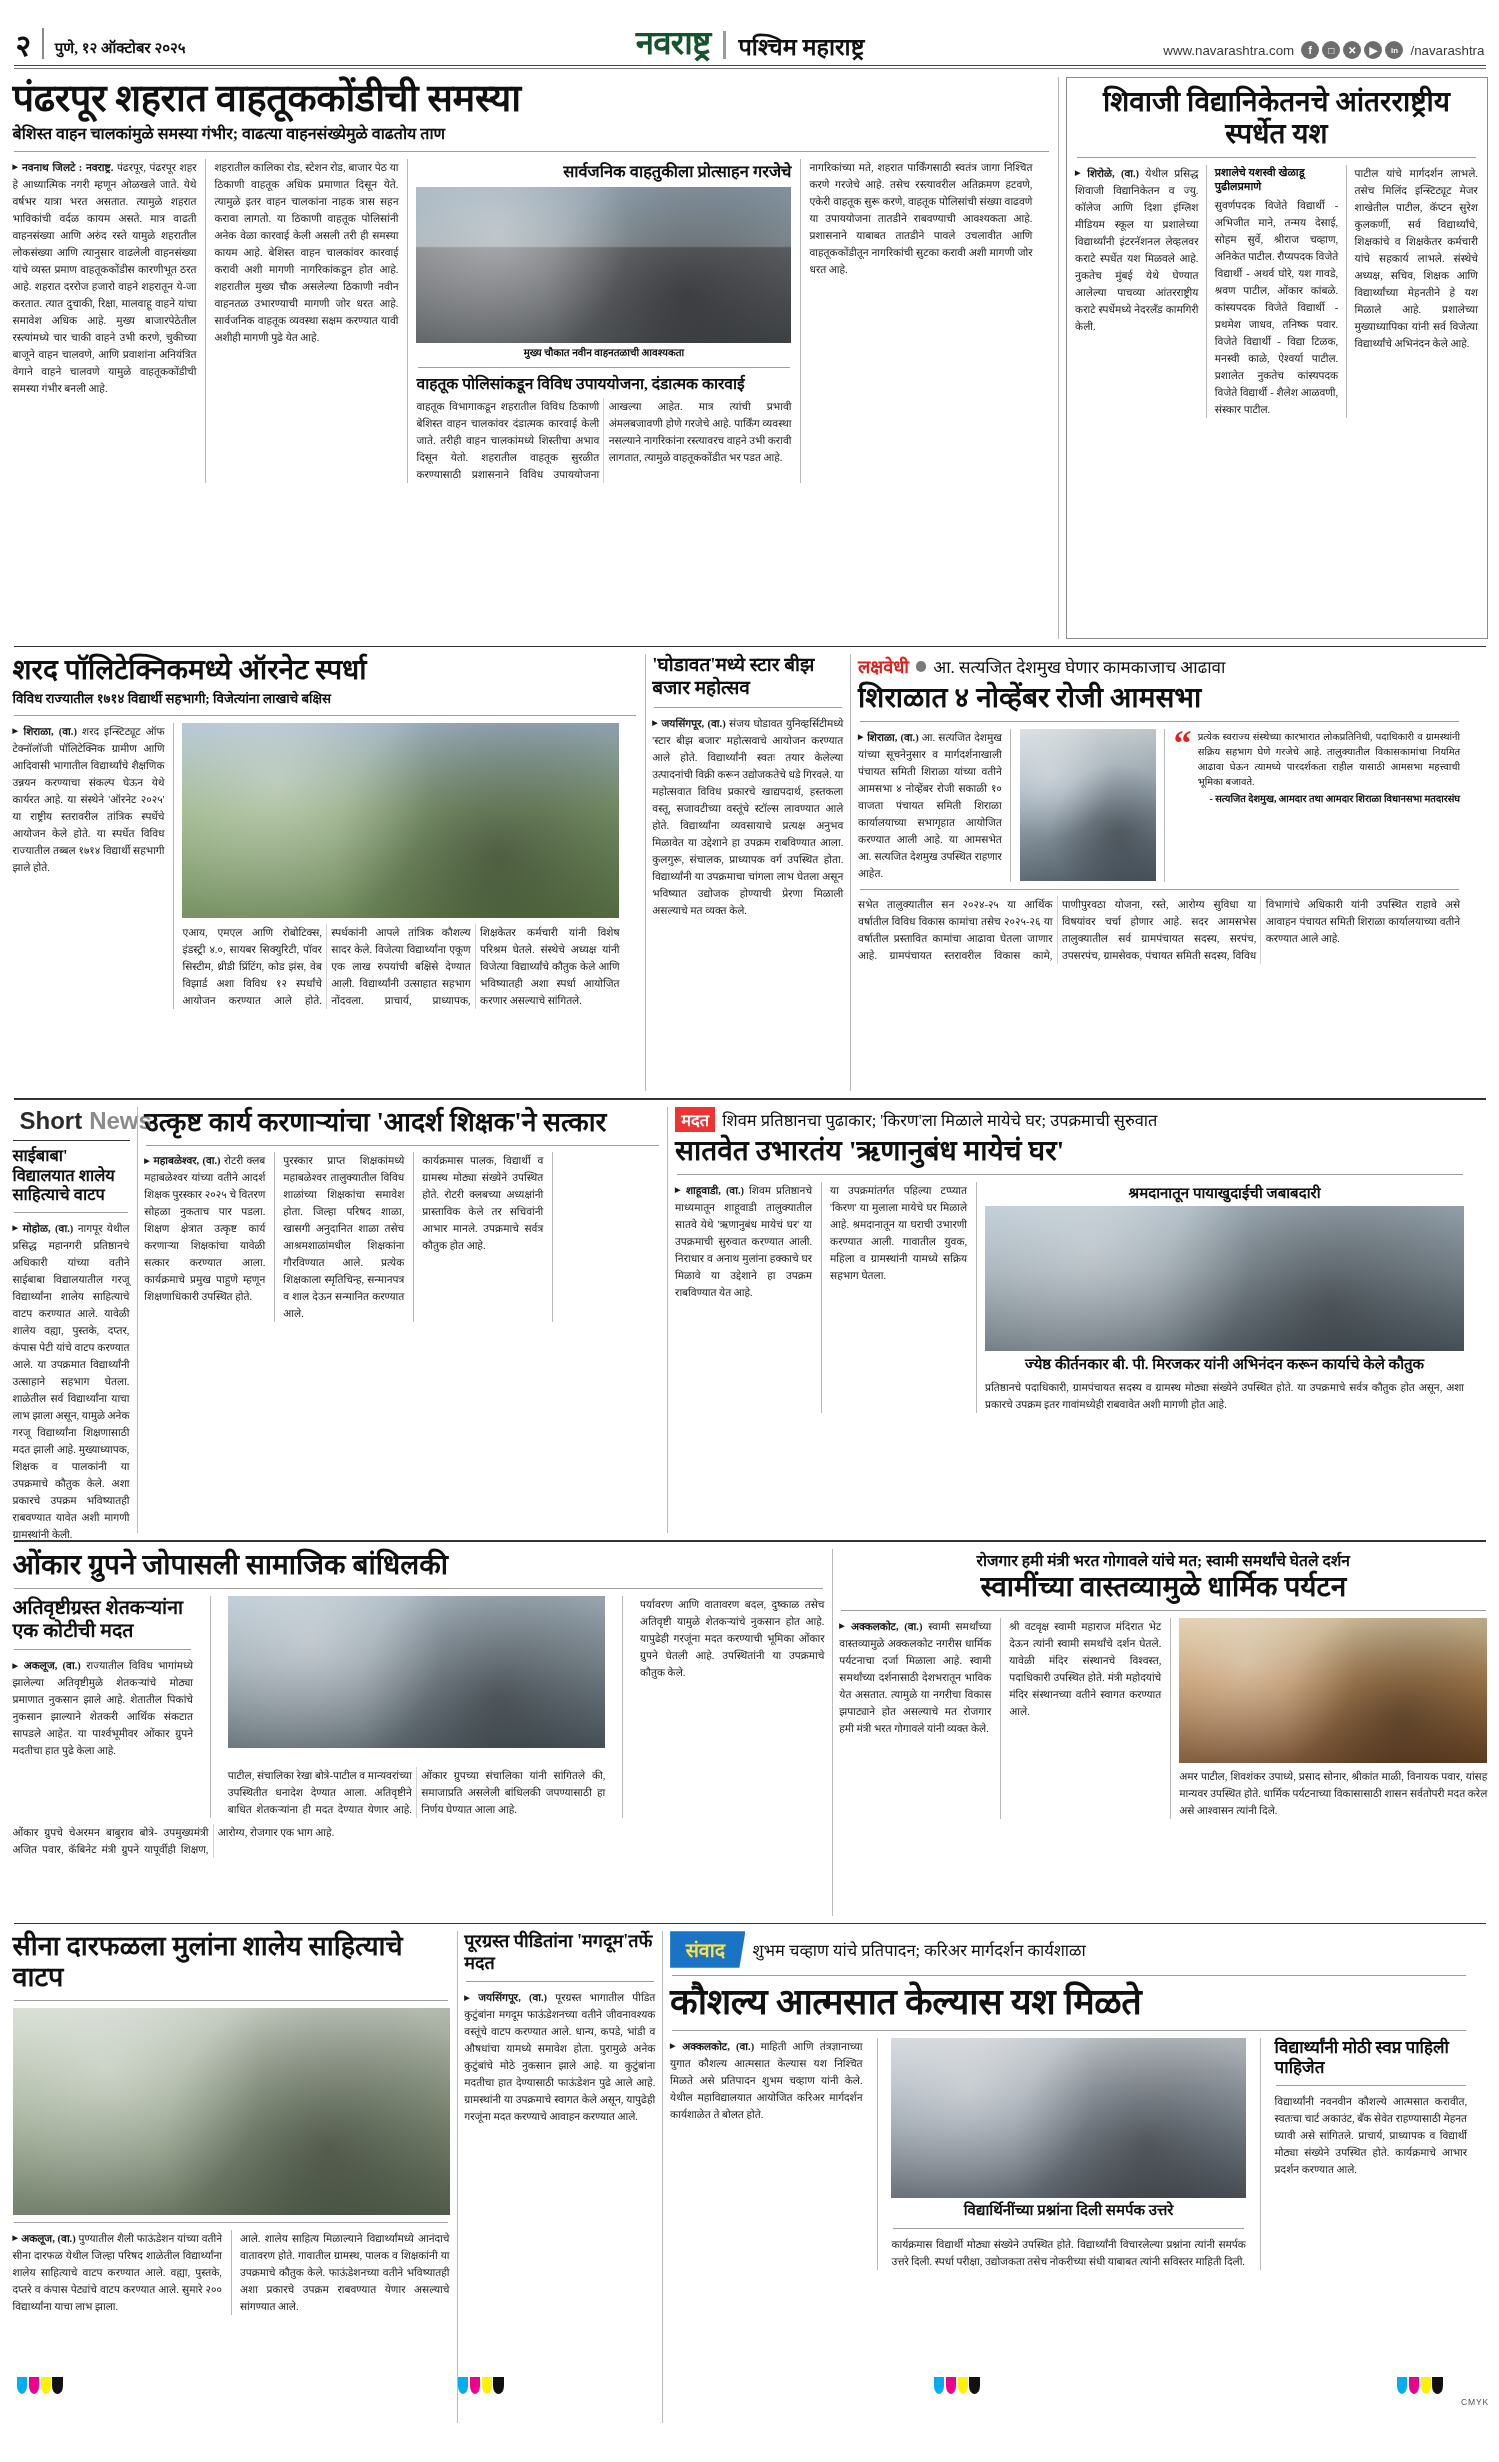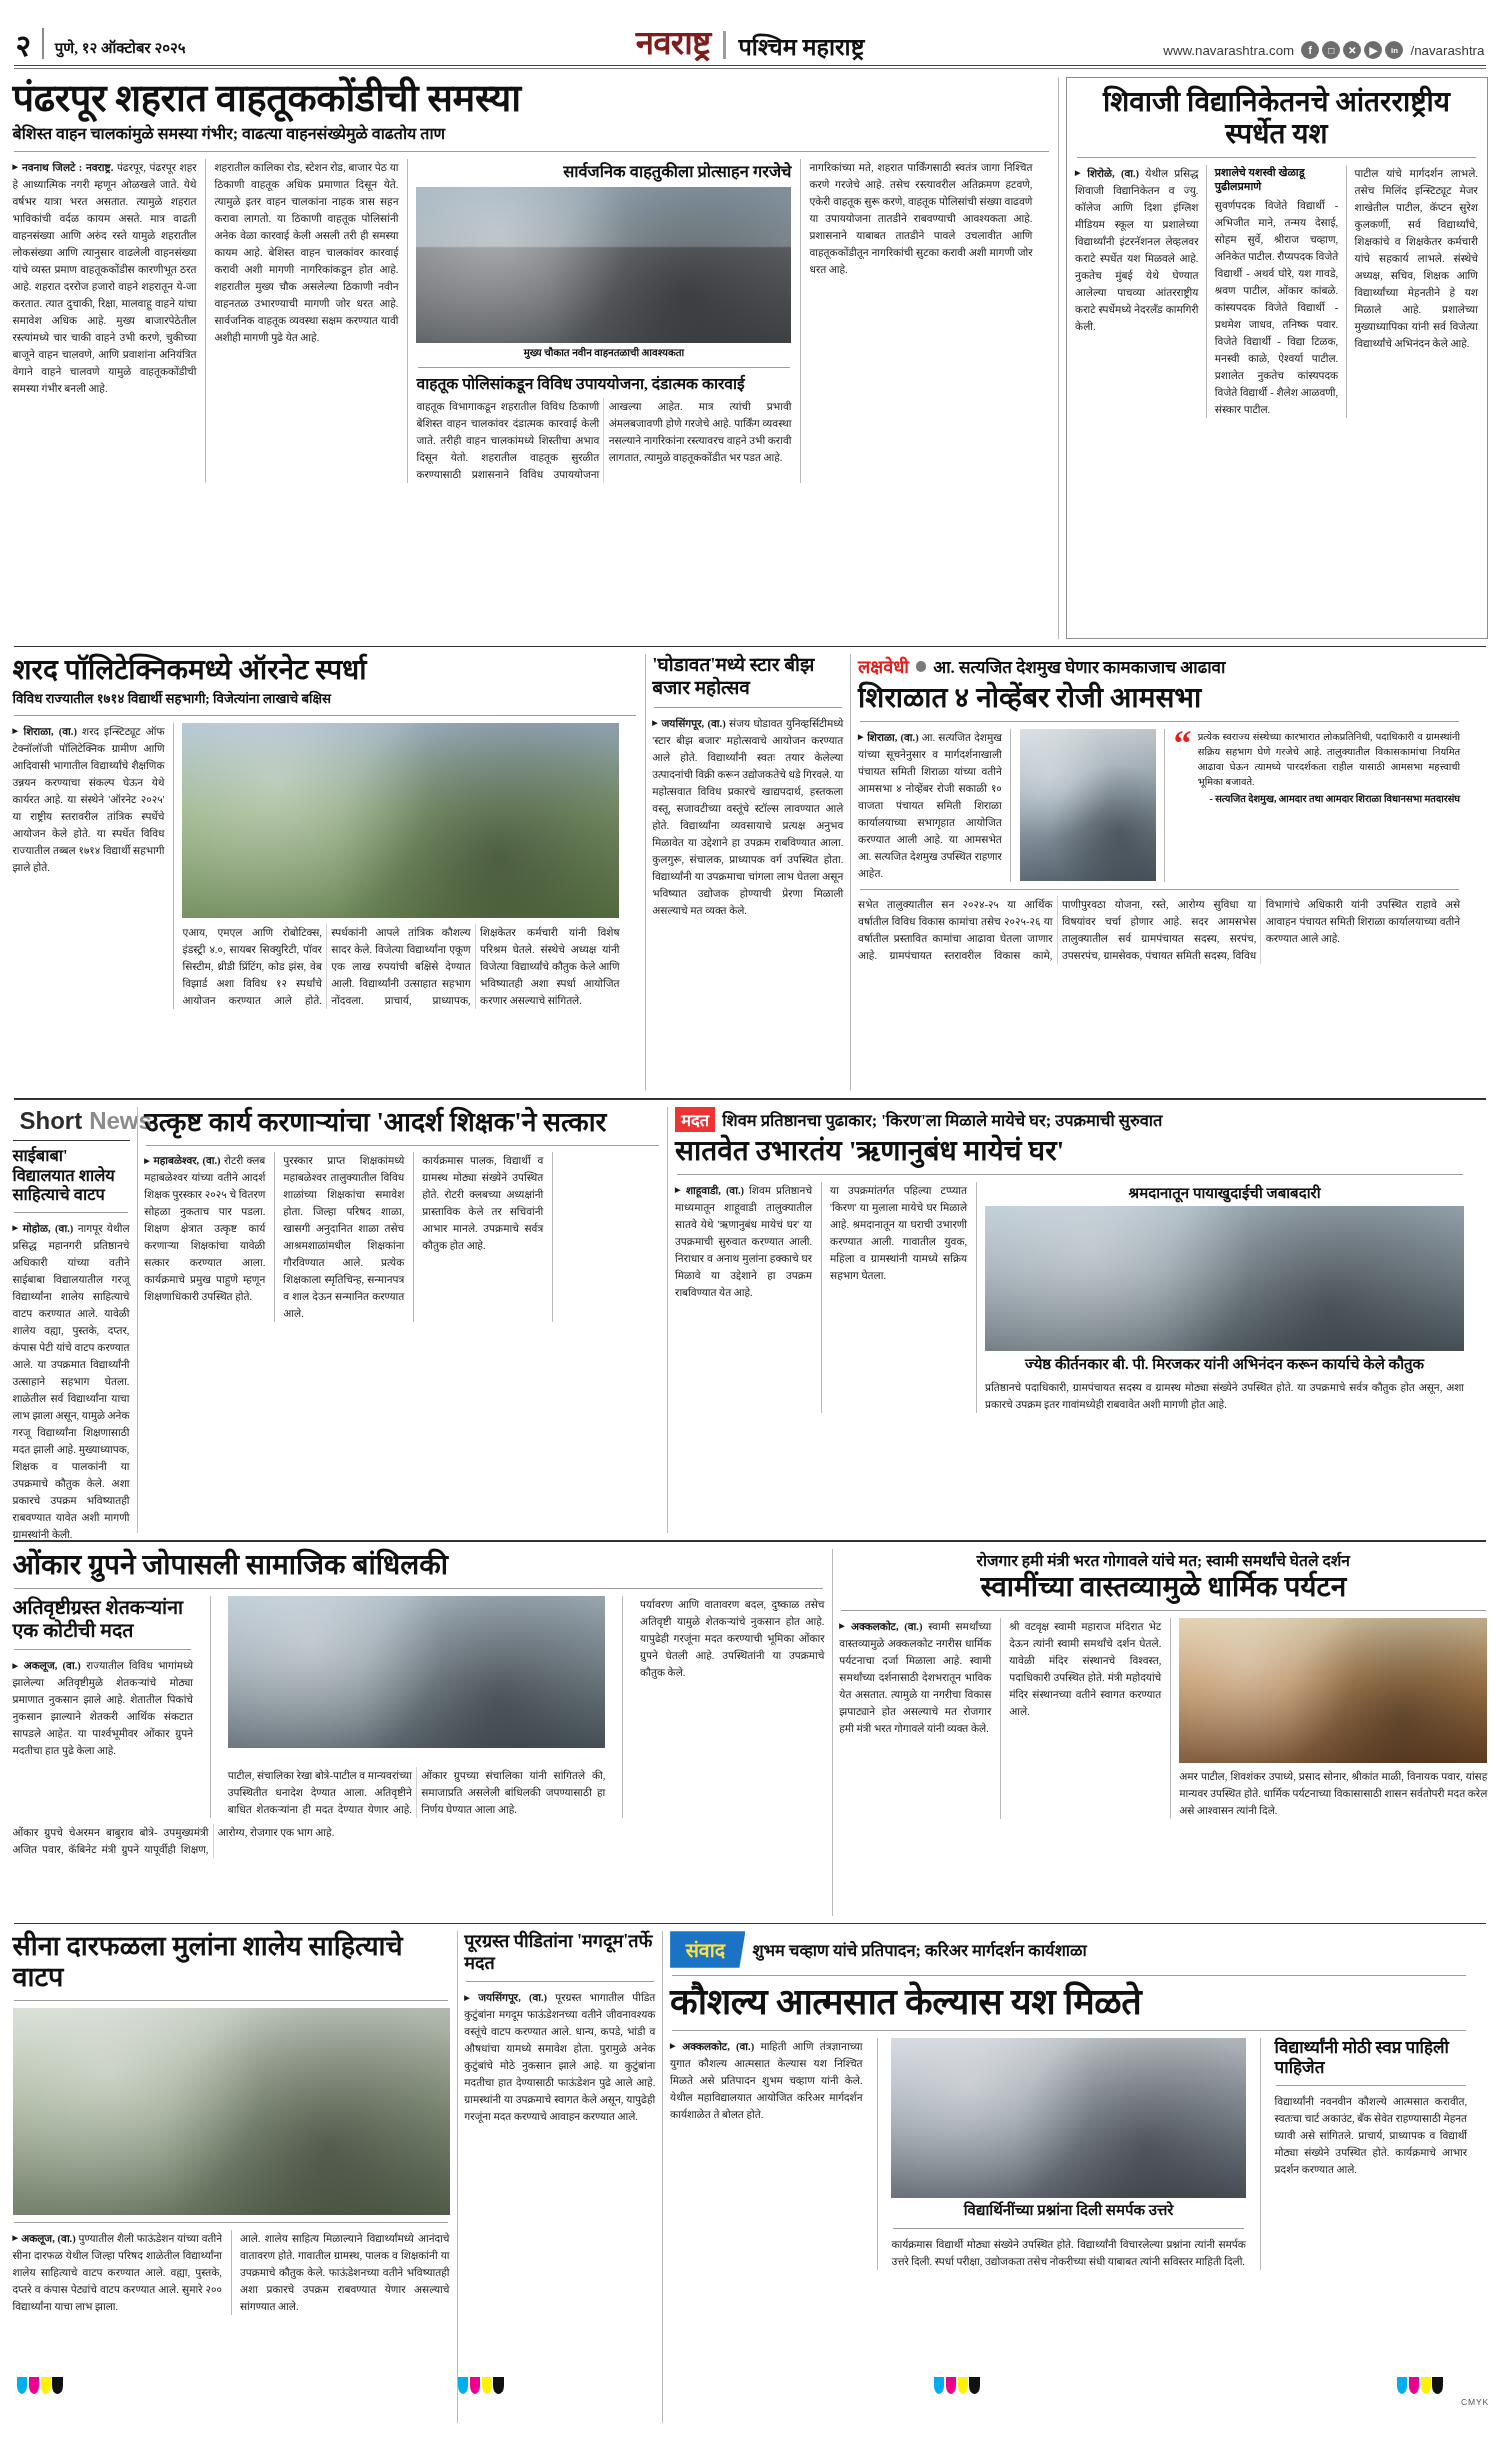--- a/index.html
+++ b/index.html
@@ -12,21 +12,21 @@
   }
   .page { width:1500px; height:2462px; padding:11px 12.5px 0 12.5px; position:relative; }
 
   
   .masthead { display:flex; align-items:flex-end; height:48px; padding:0 3.1px; }
   .mh-left { display:flex; align-items:flex-end; gap:11px; flex:0 0 auto; width:437px; }
   .pageno { font-size:30px; font-weight:700; line-height:.9; font-family:"Liberation Sans",sans-serif;}
   .mh-sep { width:1.6px; height:31px; background:#8a8a8a; }
   .mh-date { font-size:15px; font-weight:700; padding-bottom:2.3px; }
   .mh-center { flex:1 1 auto; display:flex; align-items:flex-end; justify-content:center; gap:12.5px; }
-  .brand { font-size:33px; font-weight:800; color:#7f1d1d; letter-spacing:-0.8px; line-height:.95;margin-top:36px;}
+  .brand { font-size:33px; font-weight:800; color:#14532d; letter-spacing:-0.8px; line-height:.95;margin-top:36px;}
   .brand-sep { width:3.1px; height:28px; background:#9b9b9b; }
   .edition { font-size:23.4px; font-weight:800; color:#111; line-height:1; }
   .mh-right { flex:0 0 auto; width:437px; display:flex; align-items:center; justify-content:flex-end; gap:7px; }
   .site { font-size:13.3px; font-family:"Liberation Sans",sans-serif; color:#3a3a3a; }
   .socials { display:flex; gap:3.1px; }
   .sico { width:18px; height:18px; border-radius:50%; background:#6d6d6d; color:#fff;
           display:flex; align-items:center; justify-content:center; font-size:10.2px; font-weight:700;
           font-family:"Liberation Sans",sans-serif; }
   .handle { font-size:13.3px; font-family:"Liberation Sans",sans-serif; color:#3a3a3a; }
 
@@ -72,21 +72,21 @@
   .caption { font-size:10.2px; font-weight:700; text-align:center; margin-top:3.9px; line-height:1.3;}
   .caption.lg { font-size:15px; }
 
   
   .boxed { border:0.8px solid #8d8d8d; padding:7.8px 8.6px; }
 
   
   .tagline { display:flex; align-items:center; gap:7px; margin-bottom:3.1px;}
   .tag-red { color:#e2211c; font-weight:800; font-size:18px; }
   .tag-dot { width:10.2px; height:10.2px; border-radius:50%; background:#7a7a7a; }
-  .tagline .txt { font-size:17px; font-weight:700;}
+  .tagline .txt { font-size:17px; font-weight:400;}
   .tag-chip { background:#e33; color:#fff; font-weight:800; font-size:16.4px; padding:0.8px 6.2px;}
   .chip-blue { background:#1a73c4; color:#fde047; font-weight:800; font-size:19.5px;
                padding:4.7px 20.3px 4.7px 15.6px; display:inline-block;
                clip-path:polygon(0 0,100% 0,92% 100%,0% 100%); }
 
   
   .shortnews { display:flex; align-items:center; gap:7px; }
   .sn-ico { width:26.6px; height:26.6px; color:#1a73c4; }
   .sn-t1 { font-size:24px; font-weight:800; font-family:"Liberation Sans",sans-serif; color:#2b2b2b;}
   .sn-t2 { font-size:24px; font-weight:800; font-family:"Liberation Sans",sans-serif; color:#8c8c8c;}

